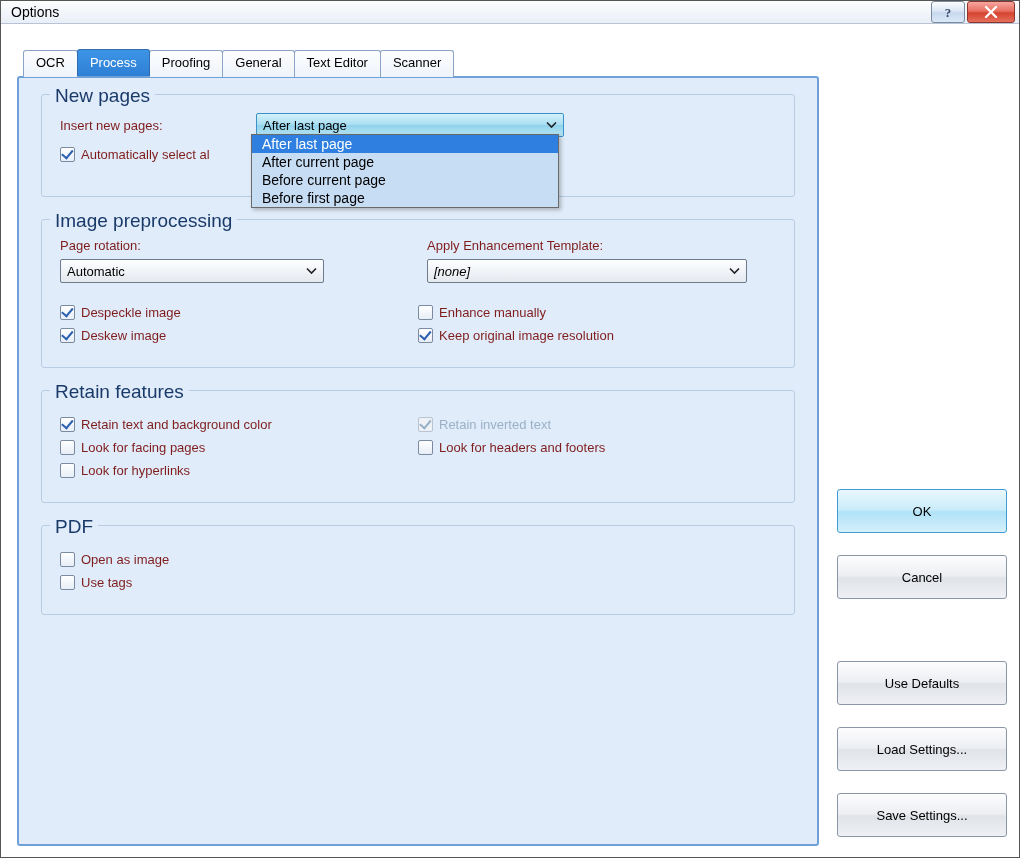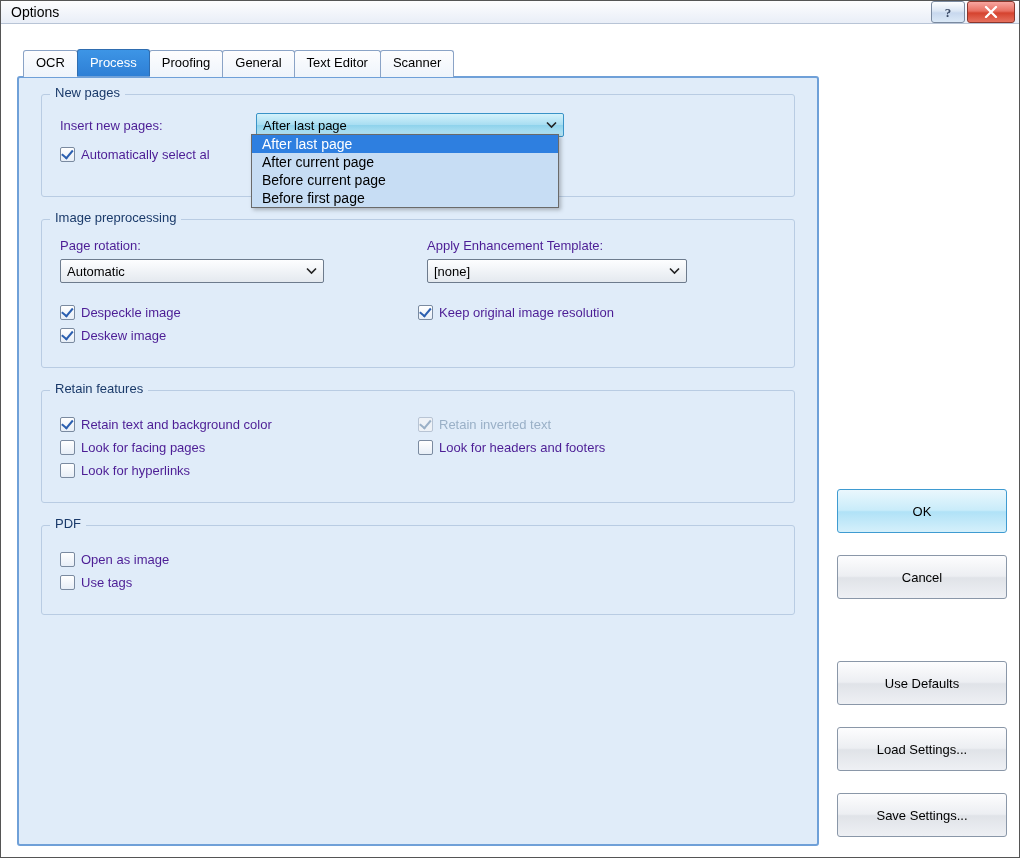--- a/index.html
+++ b/index.html
@@ -118,24 +118,24 @@
     position: relative;
     background: #e0ecf9;
   }
   .group-title {
     position: absolute;
     top: -10px;
     left: 8px;
     background: #e0ecf9;
     padding: 0 5px;
     color: #1a3a6a;
-    font-size: 13px;
+    font-size: 19px;
   }
   .row { display: flex; align-items: center; margin-bottom: 10px; }
-  .lbl { color: #4c1d95; }
+  .lbl { color: #7f1d1d; }
   .col2 { display: flex; }
   .col2 > div { flex: 1; }
   .select {
     height: 24px;
     border: 1px solid #6d7b8d;
     background: linear-gradient(to bottom, #fdfeff, #e4e9ef);
     border-radius: 2px;
     display: flex;
     align-items: center;
     padding: 0 6px;
@@ -260,21 +260,21 @@
                 <span>Automatic</span>
                 <span class="arrow">
                     <svg width="11" height="7">
                       <path d="M1 1 L5.5 5.5 L10 1" stroke="#222" stroke-width="1.6" fill="none"></path>
                     </svg>
                   </span>
               </div>
             </div>
             <div>
               <div class="lbl" style="margin-bottom:6px;">Apply Enhancement Template:</div>
-              <div class="select" style="width:260px;">
+              <div class="select" style="width:320px;font-style:italic;">
                 <span>[none]</span>
                 <span class="arrow">
                     <svg width="11" height="7">
                       <path d="M1 1 L5.5 5.5 L10 1" stroke="#222" stroke-width="1.6" fill="none"></path>
                     </svg>
                   </span>
               </div>
             </div>
           </div>
           <div class="col2" style="margin-top:14px;">
@@ -282,20 +282,24 @@
               <div class="check-row">
                   <div class="chk checked"></div>
                   <span class="lbl">Despeckle image</span>
                 </div>
               <div class="check-row">
                   <div class="chk checked"></div>
                   <span class="lbl">Deskew image</span>
                 </div>
             </div>
             <div>
+              <div class="check-row">
+                  <div class="chk"></div>
+                  <span class="lbl">Enhance manually</span>
+                </div>
               <div class="check-row">
                   <div class="chk checked"></div>
                   <span class="lbl">Keep original image resolution</span>
                 </div>
             </div>
           </div>
         </div>
 
         <div class="group">
           <span class="group-title">Retain features</span>

